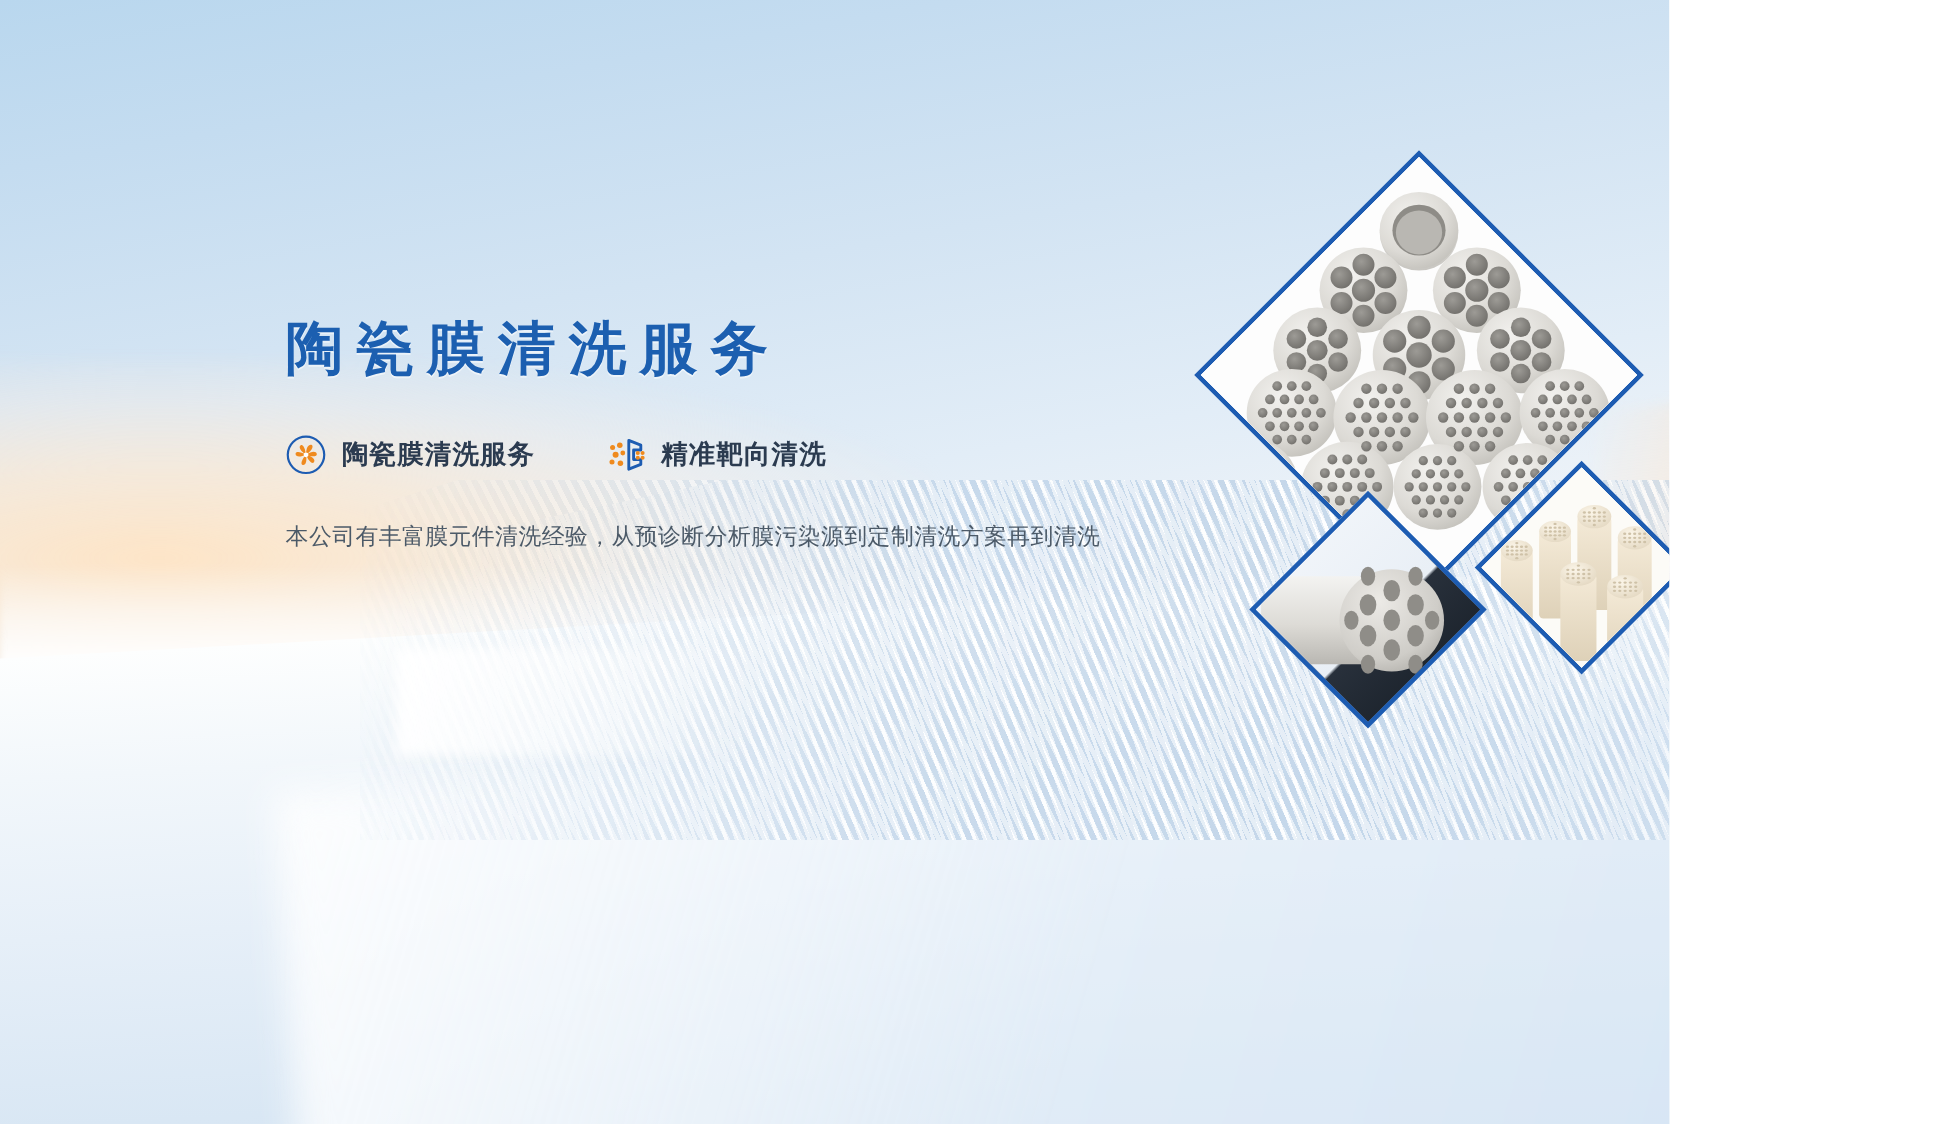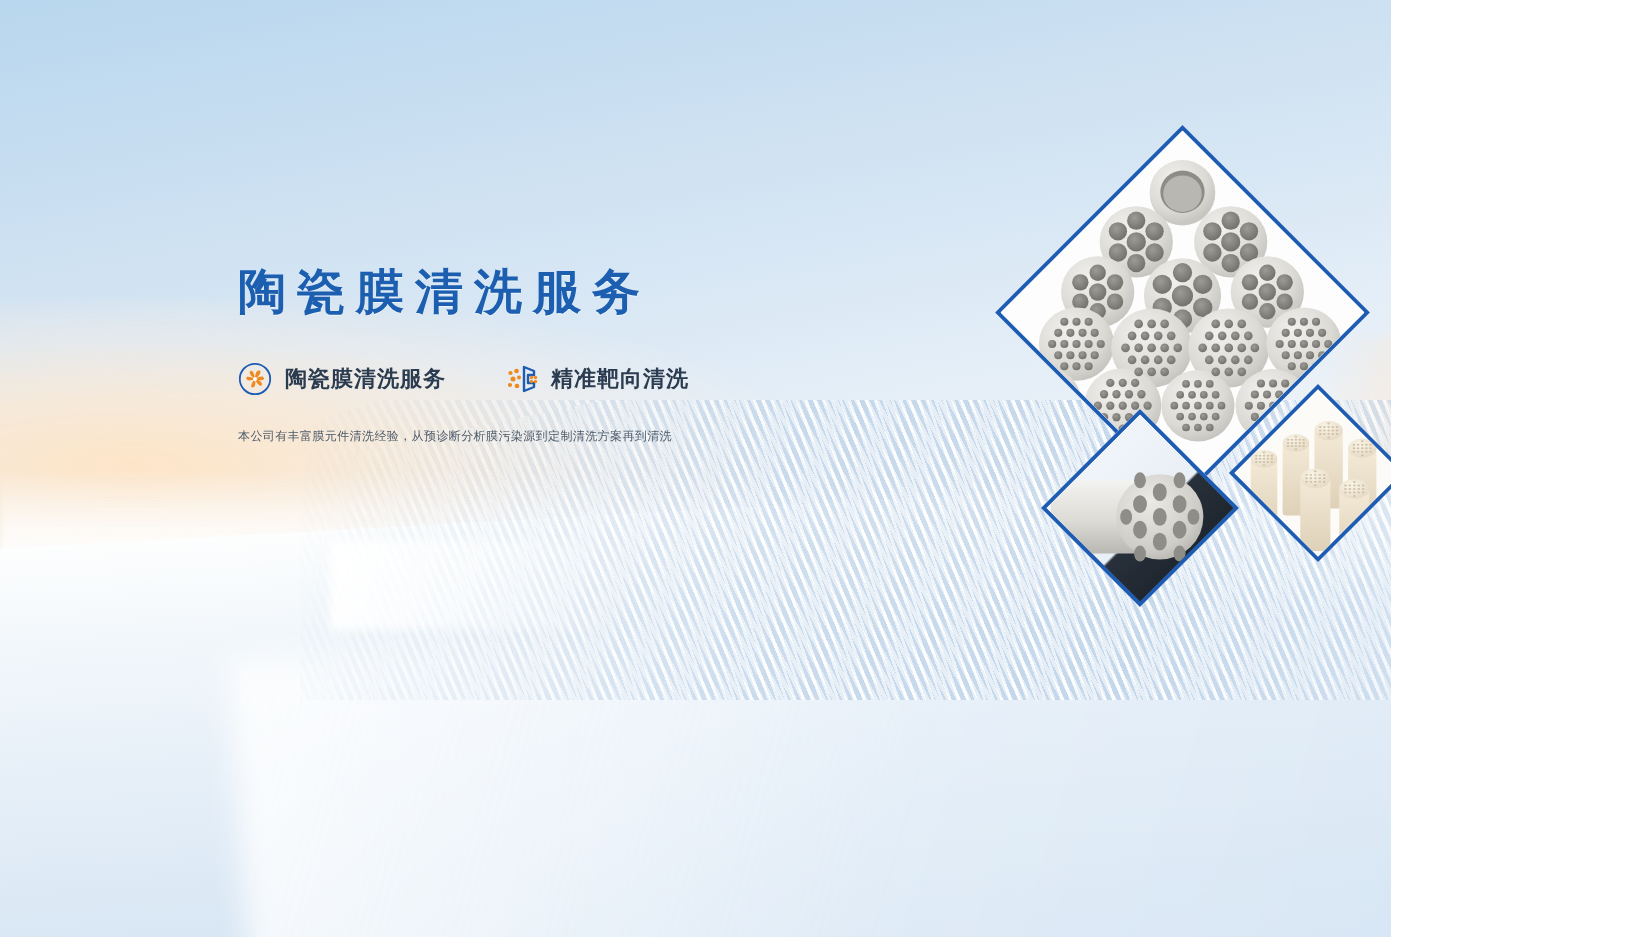--- a/index.html
+++ b/index.html
@@ -204,22 +204,22 @@
   .feature-label {
     font-size: 22px;
     font-weight: bold;
     color: #2b3b50;
     letter-spacing: 1px;
     white-space: nowrap;
   }
   .feature-icon { width: 34px; height: 34px; display: block; flex: none; }
 
   .hero-desc {
-    margin-top: 24px;
-    font-size: 12px;
+    margin-top: 36px;
+    font-size: 19px;
     line-height: 32px;
     color: #4c5a68;
     letter-spacing: 0.4px;
     max-width: 660px;
   }
   .hero-desc div { white-space: nowrap; }
 
   .cta {
     display: inline-flex;
     align-items: center;

